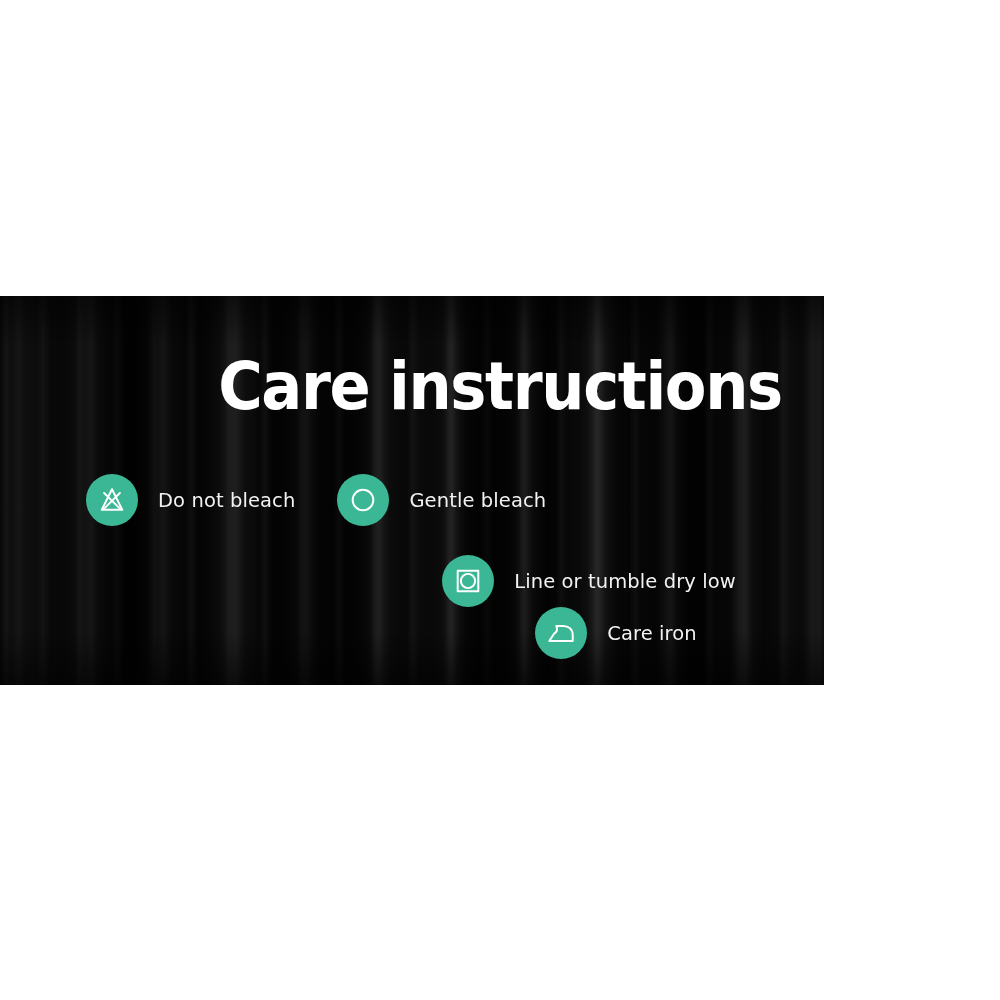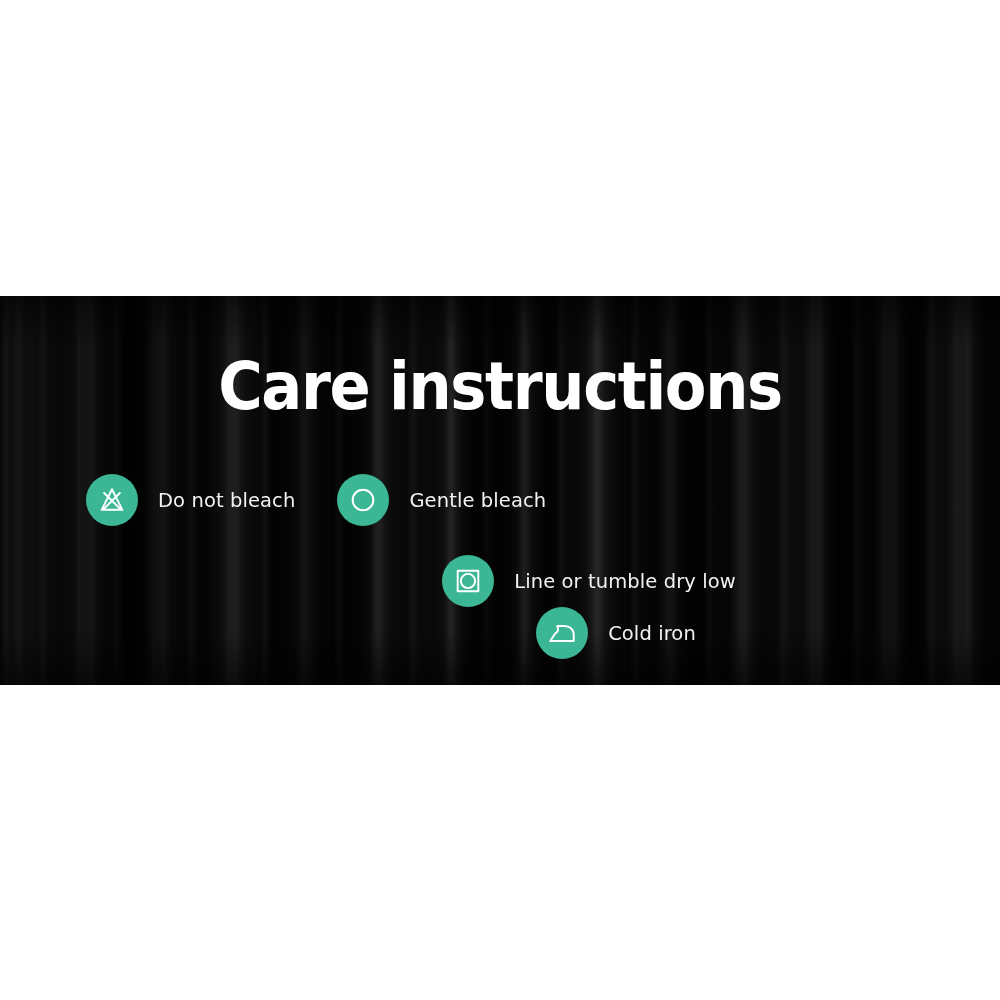--- a/index.html
+++ b/index.html
@@ -19,21 +19,21 @@
     width: 1000px;
     height: 1000px;
     background: #ffffff;
   }
 
   
   #banner {
     position: absolute;
     left: 0;
     top: 296px;
-    width: 1000px;
+    width: 824px;
     height: 389px;
     background: #070707;
     overflow: hidden;
   }
 
   
   .curtain-layer {
     position: absolute;
     inset: 0;
     pointer-events: none;
@@ -185,19 +185,19 @@
         </span>
         <span class="care-label">Line or tumble dry low</span>
       </div>
 
       <div class="care-item" id="item-iron">
         <span class="icon-badge">
           <svg width="30" height="30" viewBox="0 0 32 32" fill="none" stroke="#ffffff" stroke-width="2.1" stroke-linecap="round" stroke-linejoin="round">
             <path d="M3.5 24.5 L28.5 24.5 L28.5 18 C28.5 12 24 8.5 18.5 8.5 L11 8.5 C12.6 11.8 12 14.6 8.4 17 Z"></path>
           </svg>
         </span>
-        <span class="care-label">Cold iron</span>
+        <span class="care-label">Care iron</span>
       </div>
 
     </div>
 
   </div>
 </div>
 
 </body></html>

